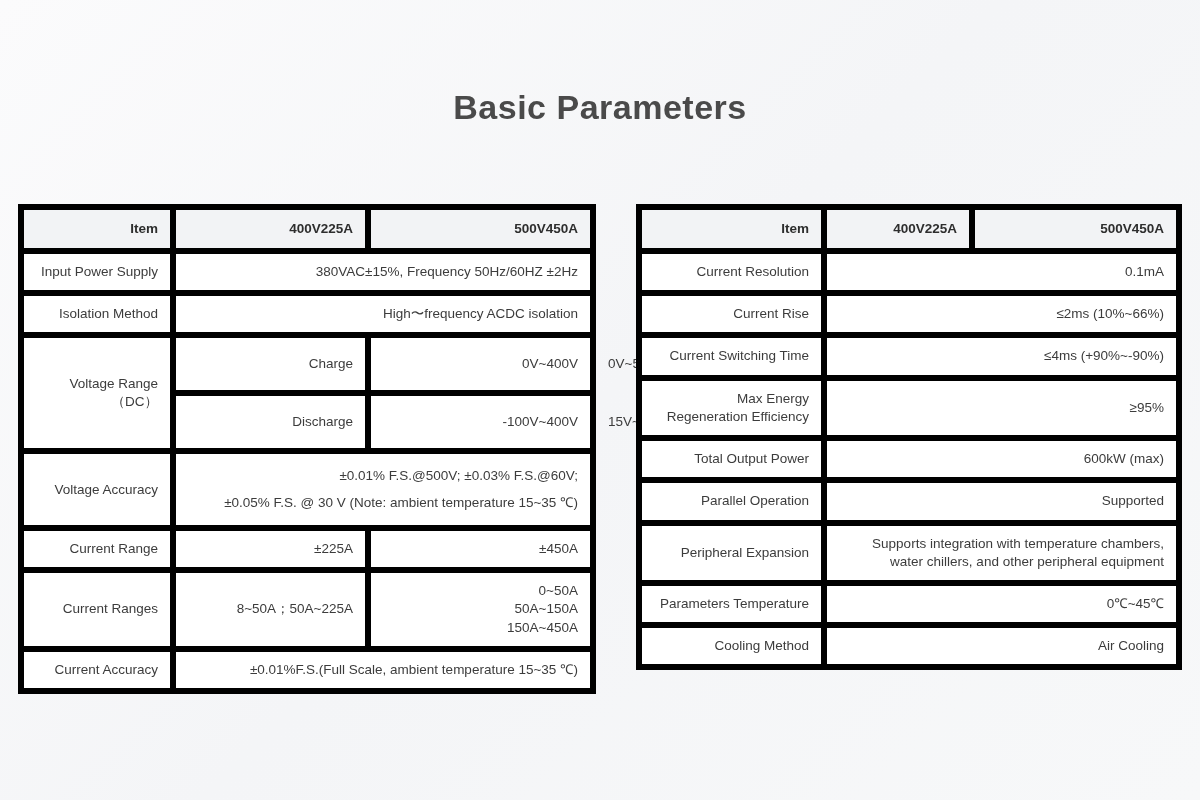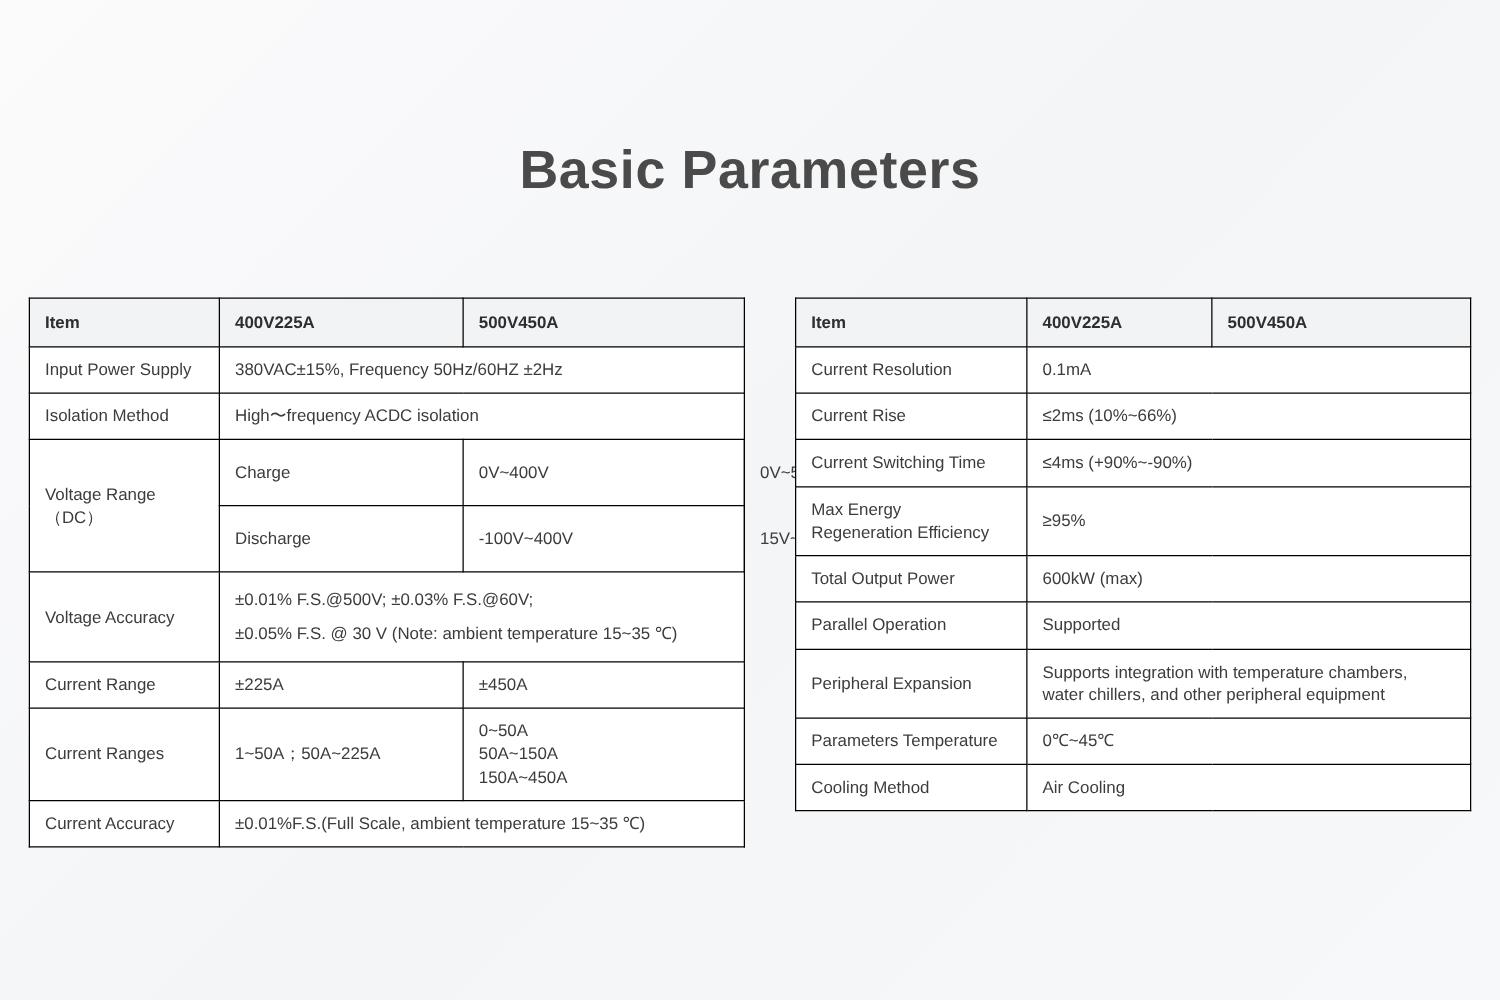--- a/index.html
+++ b/index.html
@@ -16,47 +16,47 @@
   }
   .page {
     position: relative;
     width: 1200px;
     height: 800px;
     background: linear-gradient(135deg, #fbfbfc 0%, #f4f5f7 50%, #f7f8f9 100%);
     box-sizing: border-box;
   }
   .page-title {
     text-align: center;
-    font-size: 43px;
+    font-size: 34px;
     font-weight: bold;
     color: #4a4a4a;
     letter-spacing: 0.5px;
-    padding-top: 112px;
+    padding-top: 88px;
     margin: 0;
   }
   .tables-wrap {
     display: flex;
     justify-content: center;
     align-items: flex-start;
     gap: 40px;
     margin-top: 77px;
     padding: 0 40px;
     box-sizing: border-box;
   }
   table.spec {
     border-collapse: collapse;
     background: #ffffff;
     table-layout: fixed;
   }
   table.spec td, table.spec th {
-    border: 1px solid #000000;
+    border: 6px solid #000000;
     padding: 9px 12px;
     font-size: 13.5px;
     font-weight: normal;
-    text-align: left;
+    text-align: right;
     vertical-align: middle;
     color: #3c3c3c;
     line-height: 1.35;
   }
   table.spec thead th {
     background: #f2f3f5;
     font-weight: bold;
     color: #2e2e2e;
     height: 20px;
   }
@@ -120,21 +120,21 @@
               <div style="padding:4px 0;">±0.05% F.S. @ 30 V (Note: ambient temperature 15~35 ℃)</div>
             </td>
           </tr>
           <tr>
             <td>Current Range</td>
             <td>±225A</td>
             <td>±450A</td>
           </tr>
           <tr>
             <td>Current Ranges</td>
-            <td>1~50A；50A~225A</td>
+            <td>8~50A；50A~225A</td>
             <td class="multiline">0~50A
 50A~150A
 150A~450A</td>
           </tr>
           <tr>
             <td>Current Accuracy</td>
             <td colspan="2">±0.01%F.S.(Full Scale, ambient temperature 15~35 ℃)</td>
           </tr>
         </tbody>
     </table>

